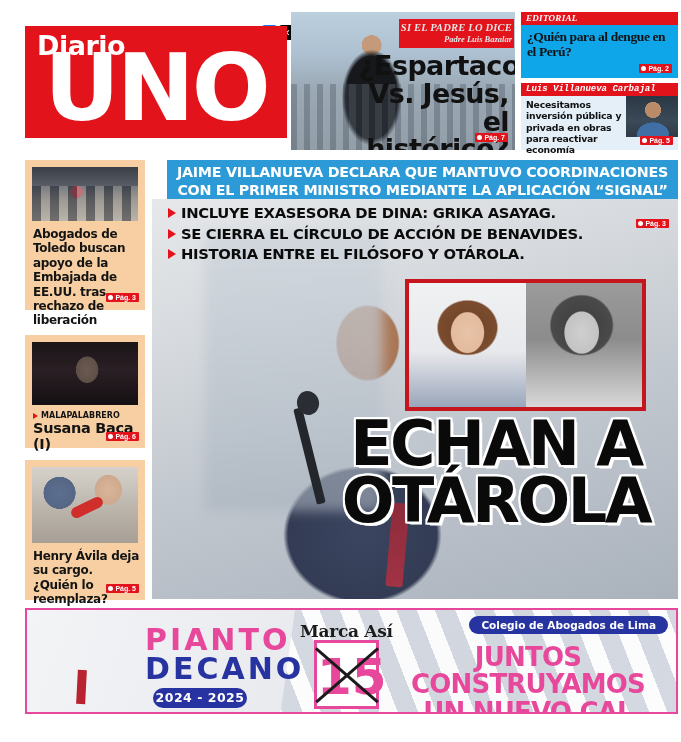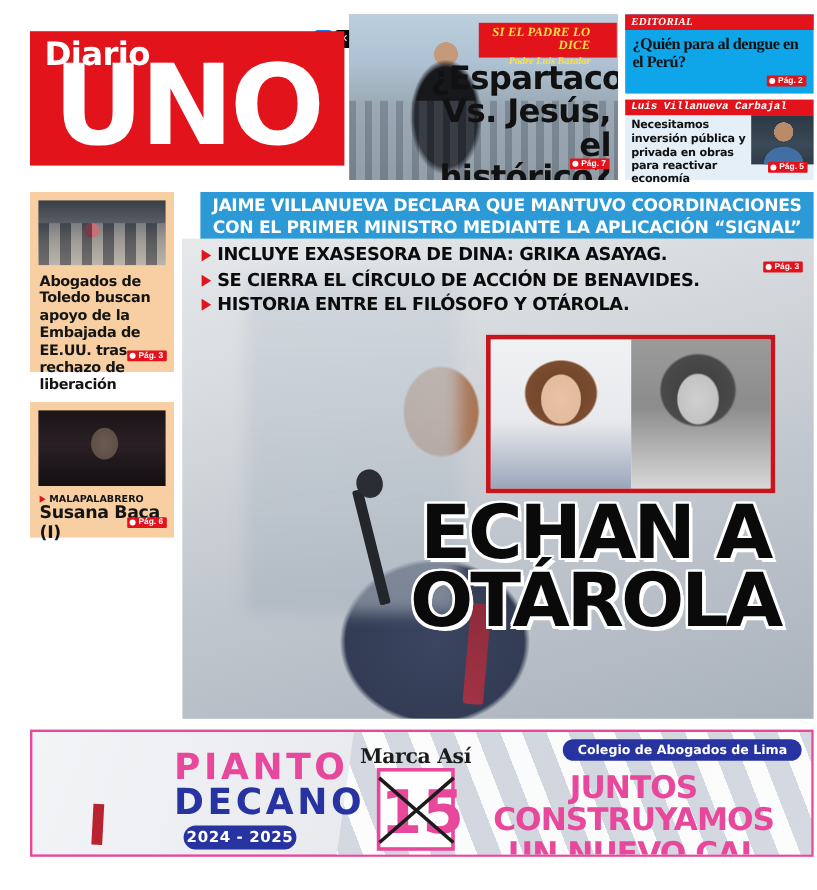--- a/index.html
+++ b/index.html
@@ -125,23 +125,23 @@
     left: 0; top: 52%;
     width: 100%; height: 48%;
     background:
       repeating-linear-gradient(90deg, rgba(70,80,95,0.35) 0 6px, rgba(160,170,185,0.25) 6px 13px);
   }
   .priest-kicker {
     position: absolute;
     left: 108px; top: 7px;
     width: 115px; height: 29px;
     background: #e3131c;
-    color: #fde047;
+    color: #e5e5e5;
     text-align: right;
-    padding-right: 22px;
+    padding-right: 2px;
     box-sizing: border-box;
   }
   .priest-kicker .k1 {
     font-family: "Liberation Serif", serif;
     font-style: italic;
     font-weight: bold;
     font-size: 10.5px;
     letter-spacing: 0.2px;
     margin-top: 3px;
   }
@@ -764,20 +764,30 @@
       </div>
       <div class="side-text st2">Susana Baca (I)</div>
       <div class="side-pag p2">
         <span class="pag-chip">
             <span class="dot"></span>
             <span>Pág. 6</span>
           </span>
       </div>
     </div>
 
+    <div class="side-card c3">
+      <div class="side-photo sp3"></div>
+      <div class="side-text st3">Henry Ávila deja su cargo. ¿Quién lo reemplaza?</div>
+      <div class="side-pag p3">
+        <span class="pag-chip">
+            <span class="dot"></span>
+            <span>Pág. 5</span>
+          </span>
+      </div>
+    </div>
 
   </div>
 
   <div class="ad">
     <div class="ad-photo">
       <div class="ad-tie"></div>
     </div>
     <div class="ad-pianto">PIANTO</div>
     <div class="ad-decano">DECANO</div>
     <div class="ad-years">2024 - 2025</div>

